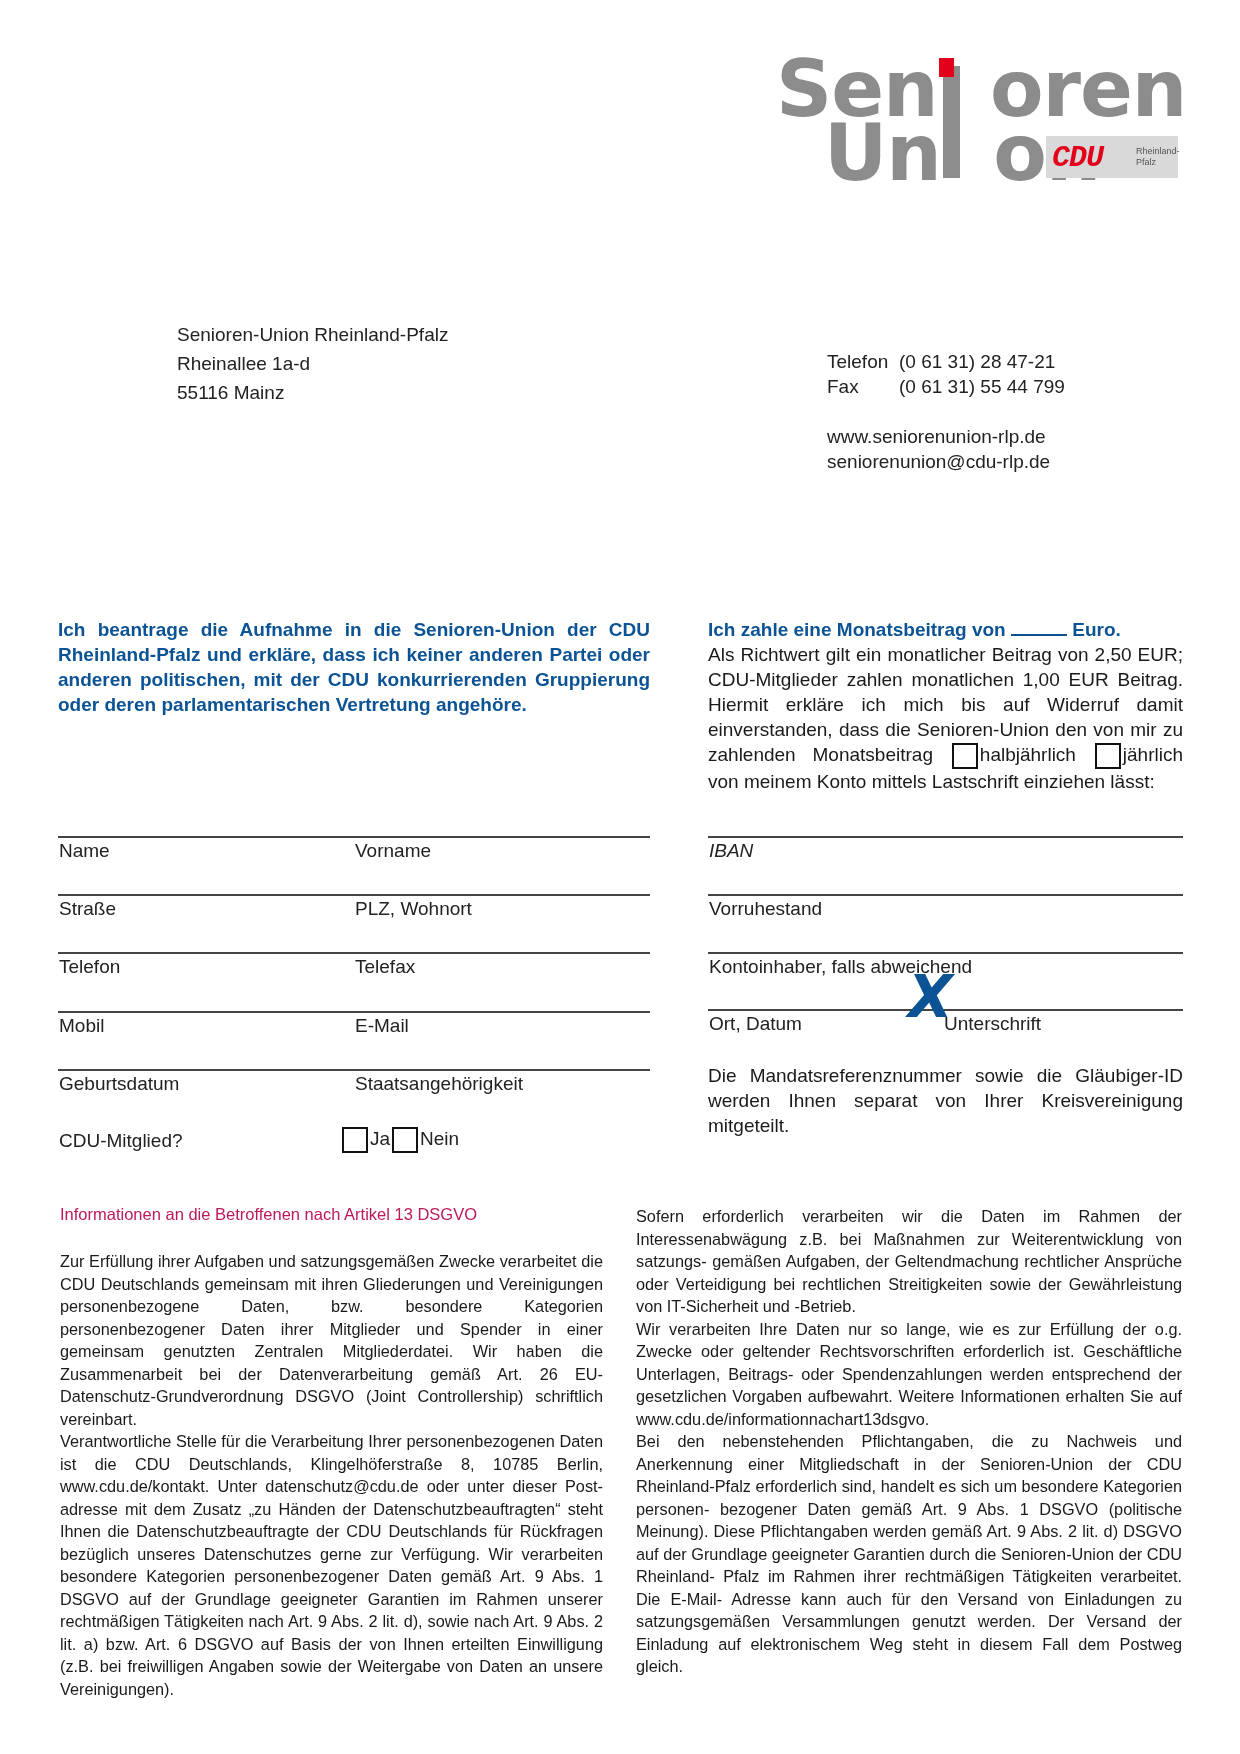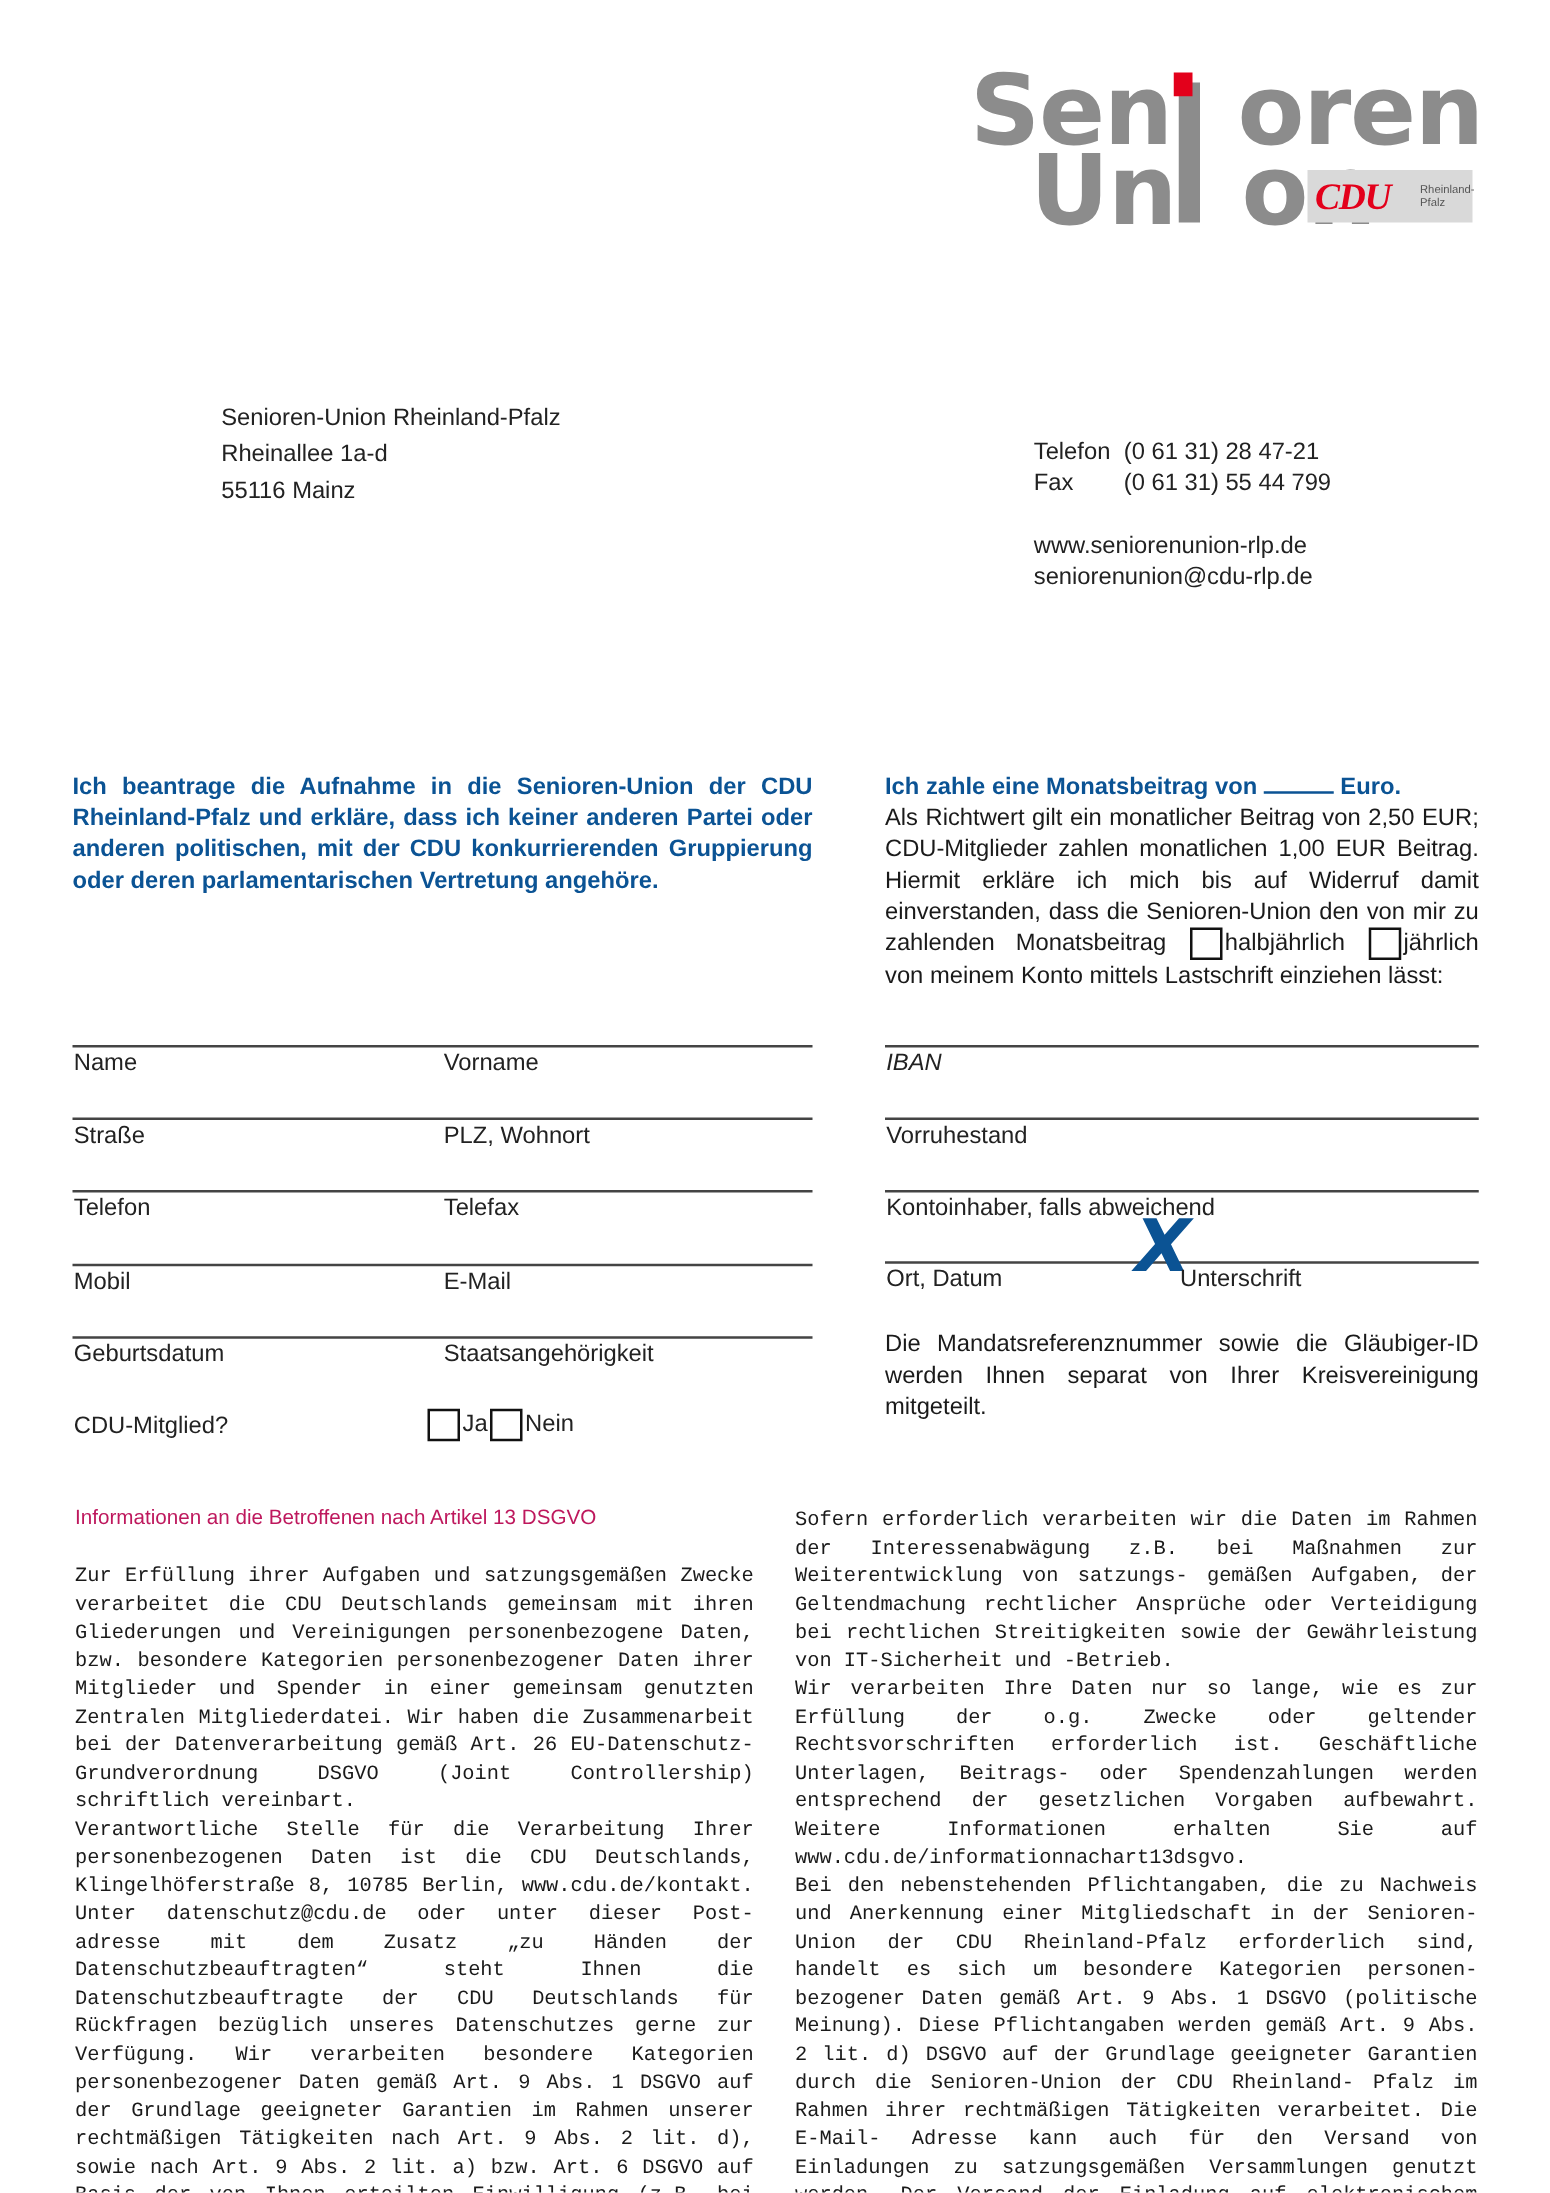--- a/index.html
+++ b/index.html
@@ -14,21 +14,21 @@
   .logo-word {
     position: absolute; font-family: "DejaVu Sans", sans-serif; font-weight: bold;
     color: #8c8c8c; font-size: 78px; line-height: 78px; letter-spacing: -1px;
   }
   .logo-sen { left: 0; top: 0; }
   .logo-un { left: 48px; top: 64px; }
   .logo-bar { position: absolute; left: 167px; top: 16px; width: 17px; height: 112px; background: #8c8c8c; }
   .logo-dot { position: absolute; left: 163px; top: 8px; width: 15px; height: 19px; background: #e3001b; }
   .cdu-box { position: absolute; left: 270px; top: 86px; width: 132px; height: 42px; background: #d9d9d9; }
   .cdu-text {
-    position: absolute; left: 6px; top: 6px; font-family: Liberation Serif, serif;
+    position: absolute; left: 6px; top: 6px; font-family: Liberation Mono, monospace;
     font-weight: bold; font-style: italic; color: #e3001b; font-size: 30px; line-height: 32px; letter-spacing: -1px;
   }
   .cdu-sub { position: absolute; left: 90px; top: 10px; font-size: 9px; line-height: 11px; color: #555; }
 
   
   .address { left: 177px; top: 320px; font-size: 19px; line-height: 29px; color: #222; }
   .contact { left: 827px; top: 349px; font-size: 19px; line-height: 25px; color: #222; }
   .contact .row span.k { display: inline-block; width: 72px; }
   .contact .gap { height: 25px; }
 
@@ -48,21 +48,21 @@
   .x-mark {
     position: absolute; left: 908px; top: 968px; font-size: 58px; line-height: 58px;
     color: #0b5394; font-weight: bold; font-family: "DejaVu Sans", sans-serif; font-style: italic;
   }
   .mandat { left: 708px; top: 1063px; width: 475px; font-size: 19px; line-height: 25px; text-align: justify; }
 
   
   .dsgvo-title { left: 60px; top: 1205px; font-size: 16.5px; font-weight: normal; color: #be185d; }
   .dsgvo-left { left: 60px; top: 1250px; width: 543px; font-size: 16.3px; line-height: 22.5px; text-align: justify; color: #1a1a1a; }
   .dsgvo-right { left: 636px; top: 1205px; width: 546px; font-size: 16.3px; line-height: 22.5px; text-align: justify; color: #1a1a1a; }
-  .dsgvo-left p, .dsgvo-right p { margin: 0; font-family: Liberation Mono, monospace; }
+  .dsgvo-left p, .dsgvo-right p { margin: 0; }
 </style>
 </head>
 <body>
 
 <div class="abs logo">
   <div class="logo-word logo-sen">Sen&nbsp;&nbsp;oren</div>
   <div class="logo-word logo-un">Un&nbsp;&nbsp;on</div>
   <div class="logo-bar"></div>
   <div class="logo-dot"></div>
   <div class="cdu-box">

